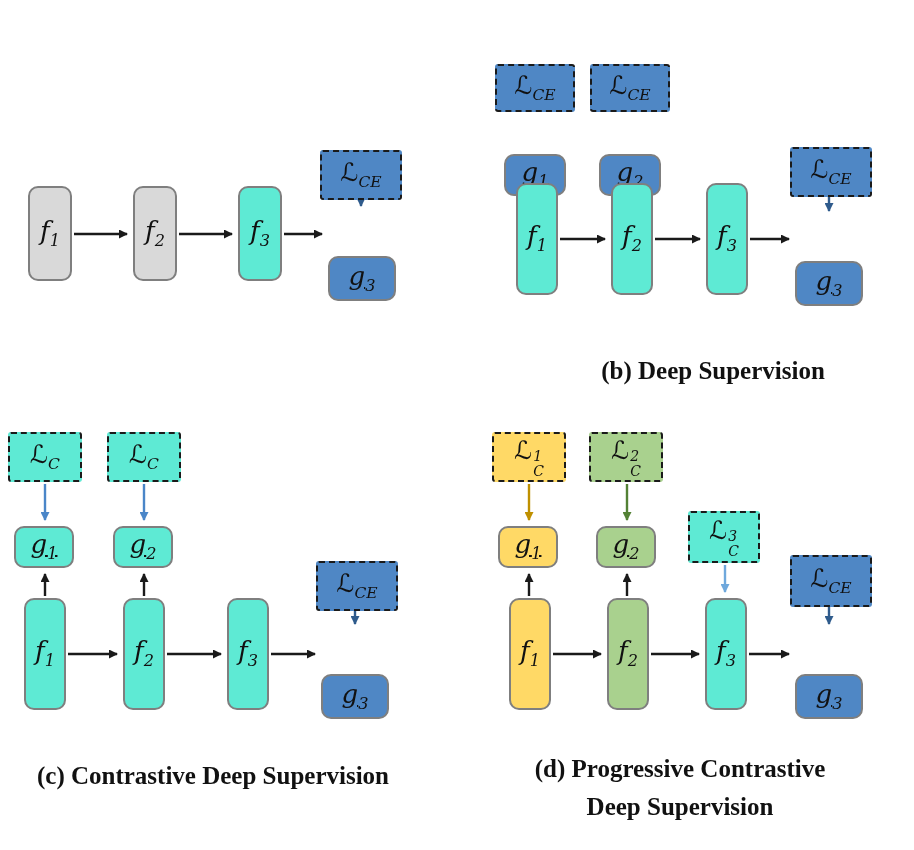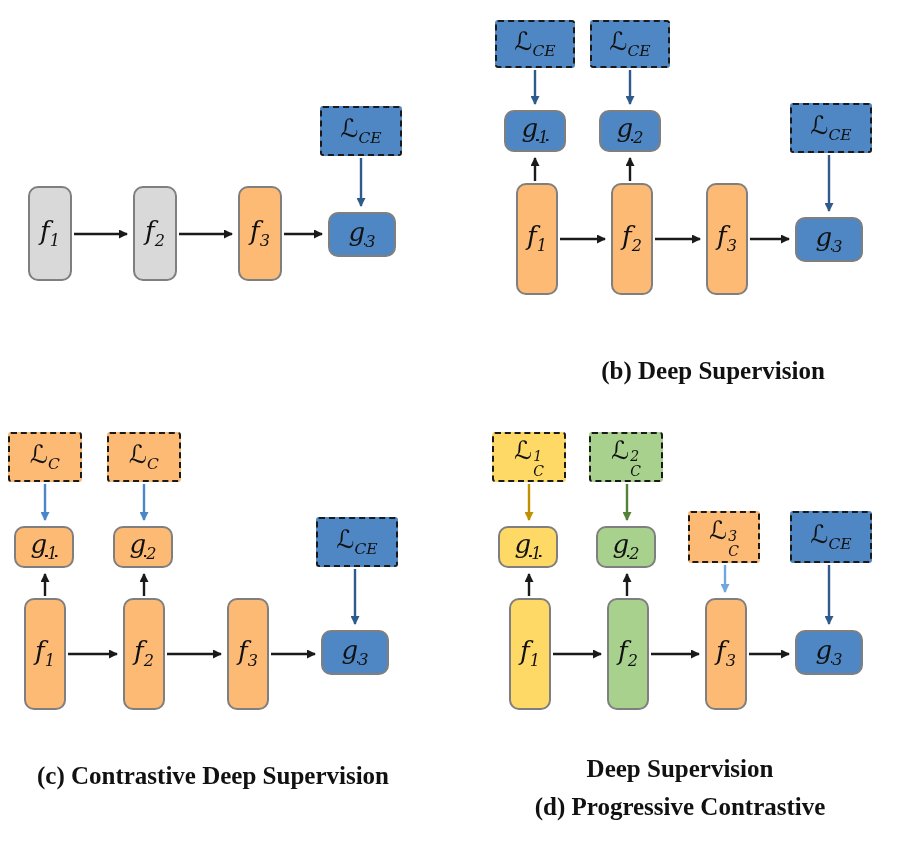--- a/index.html
+++ b/index.html
@@ -3,22 +3,22 @@
 <meta charset="utf-8">
 <style>
   html,body{margin:0;padding:0;background:#ffffff;}
   .canvas{position:relative;width:914px;height:850px;background:#ffffff;overflow:hidden;
           font-family:"Liberation Serif",serif;}
   .node{position:absolute;box-sizing:border-box;border:2px solid #7F7F7F;border-radius:10px;
         display:flex;align-items:center;justify-content:center;color:#111;}
   .loss{position:absolute;box-sizing:border-box;border:2.6px dashed #1a1a1a;border-radius:3px;
         display:flex;align-items:center;justify-content:center;color:#111;}
   .gray{background:#D9D9D9;}
-  .lblue{background:#fdba74;}
-  .dblue{background:#4F87C5;}
+  .lblue{background:#5eead4;}
+  .dblue{background:#4F87C5;margin-top:44px;}
   .yellow{background:#FFD966;}
   .green{background:#A9D18E;}
   .math{font-family:"DejaVu Serif","DejaVu Sans",serif;font-style:italic;line-height:1;}
   .fsize{font-size:26px;}
   .gsize{font-size:26px;text-decoration:underline;}
   .lsize{font-size:25px;}
   sub{font-size:0.62em;}
   .supsub{display:inline-flex;flex-direction:column;align-items:flex-start;
           font-size:0.56em;line-height:1.02;transform:translateY(2px);margin-left:1px;}
   .caption{position:absolute;font-family:"Liberation Serif",serif;font-weight:700;
@@ -200,17 +200,17 @@
   <div class="node green" style="left:607px;top:598px;width:42px;height:112px">
     <span class="math fsize"><span>f</span><sub>2</sub></span>
   </div>
   <div class="node lblue" style="left:705px;top:598px;width:42px;height:112px">
     <span class="math fsize"><span>f</span><sub>3</sub></span>
   </div>
   <div class="node dblue" style="left:795px;top:630px;width:68px;height:45px">
     <span class="math gsize"><span>g</span><sub>3</sub></span>
   </div>
   <div class="caption" style="left:480px;top:750px;width:400px">
+    <span style="display:block">(d) Progressive Contrastive</span>
     <span style="display:block">Deep Supervision</span>
-    <span style="display:block">(d) Progressive Contrastive</span>
   </div>
 
 </div>
 
 </body></html>

